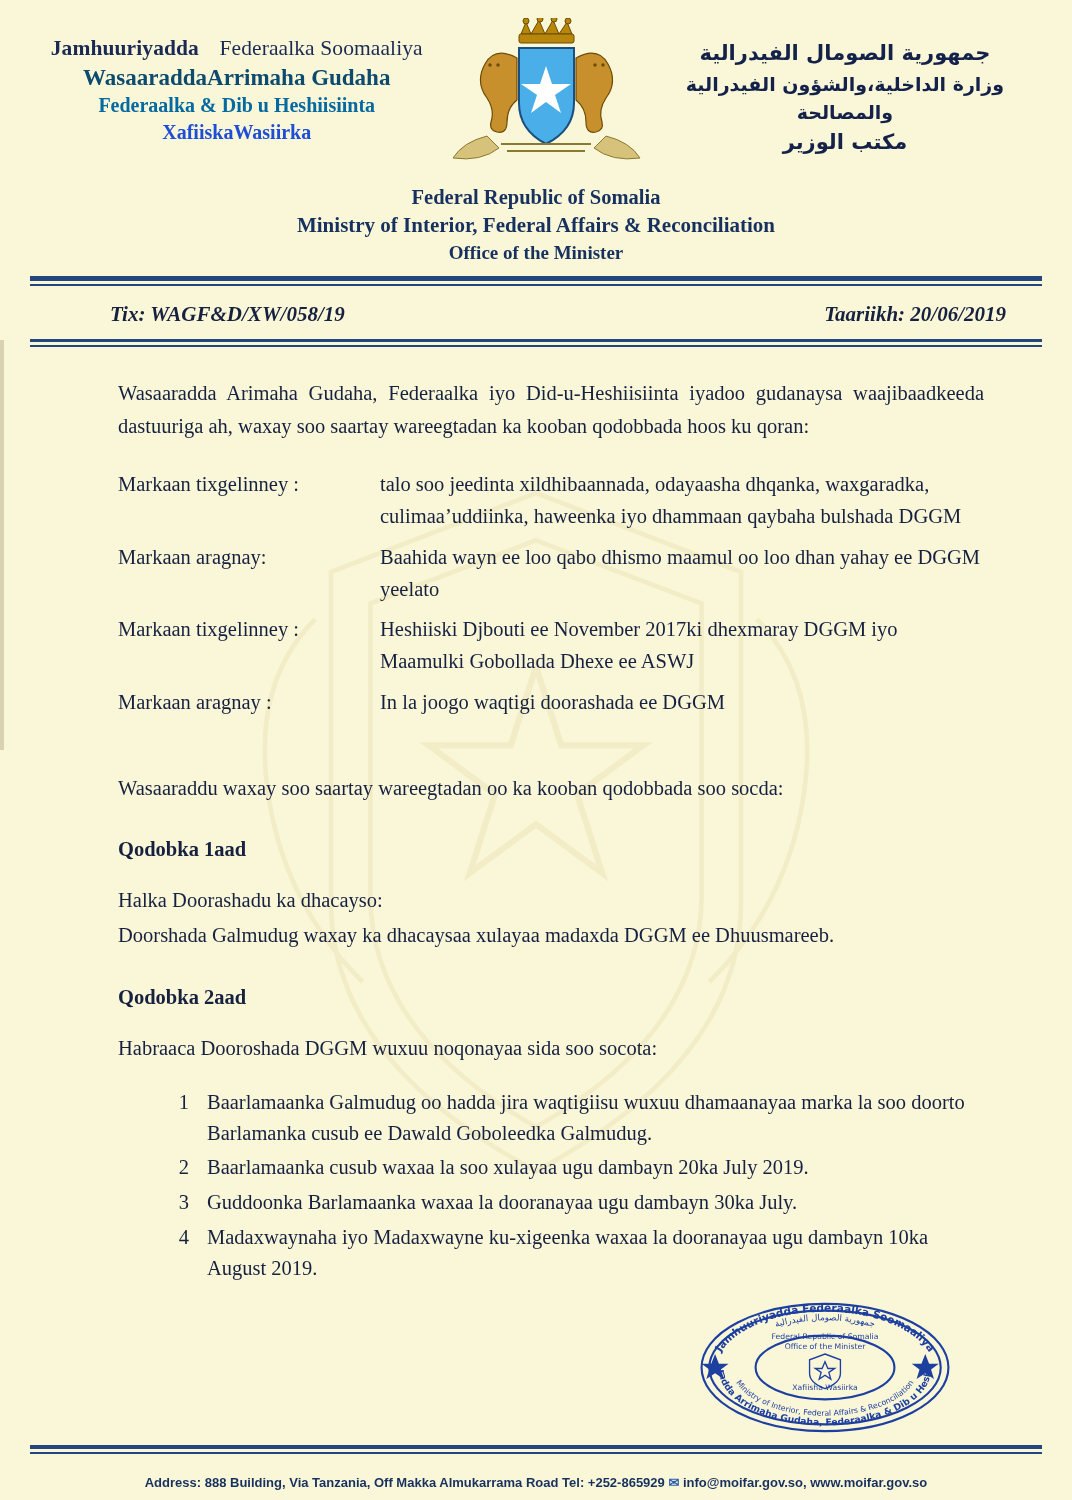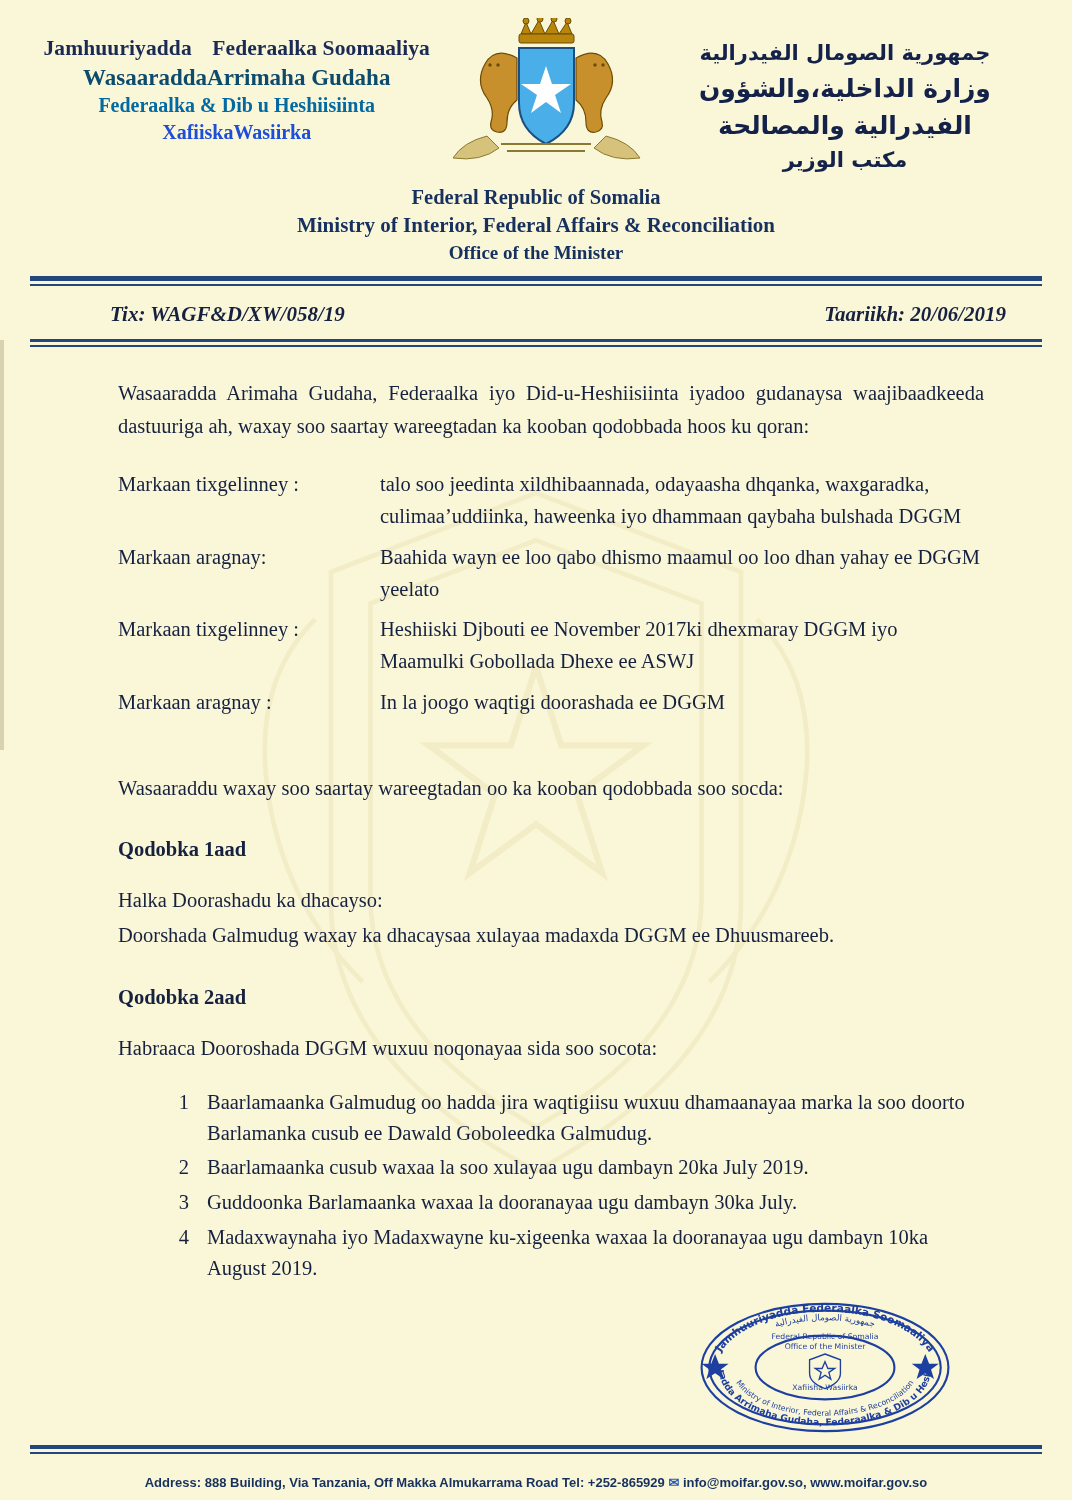--- a/index.html
+++ b/index.html
@@ -61,21 +61,21 @@
     display: flex;
     justify-content: center;
   }
   .som-line1 {
     font-size: 21.5px;
     font-weight: bold;
     letter-spacing: 0.1px;
     color: #1a2a55;
     white-space: nowrap;
   }
-  .som-line1 .thin { font-weight: bold; margin-left: 15px; }
+  .som-line1 .thin { font-weight: normal; margin-left: 15px; }
   .som-line2 {
     font-size: 23px;
     font-weight: bold;
     margin-top: 4px;
     color: #0c4a6e;
   }
   .som-line3 {
     font-size: 20px;
     font-weight: bold;
     margin-top: 3px;
@@ -87,21 +87,21 @@
     margin-top: 4px;
     color: #1d4ed8;
   }
   .ar-line {
     font-size: 21px;
     font-weight: bold;
     color: #14224a;
     line-height: 1.5;
     font-family: "DejaVu Sans", sans-serif;
   }
-  .ar-line.small { font-size: 25px; }
+  .ar-line.small { font-size: 19px; }
 
   .eng-block {
     text-align: center;
     margin-top: 8px;
   }
   .eng1 {
     font-size: 20.5px;
     font-weight: bold;
     color: #17315f;
   }

